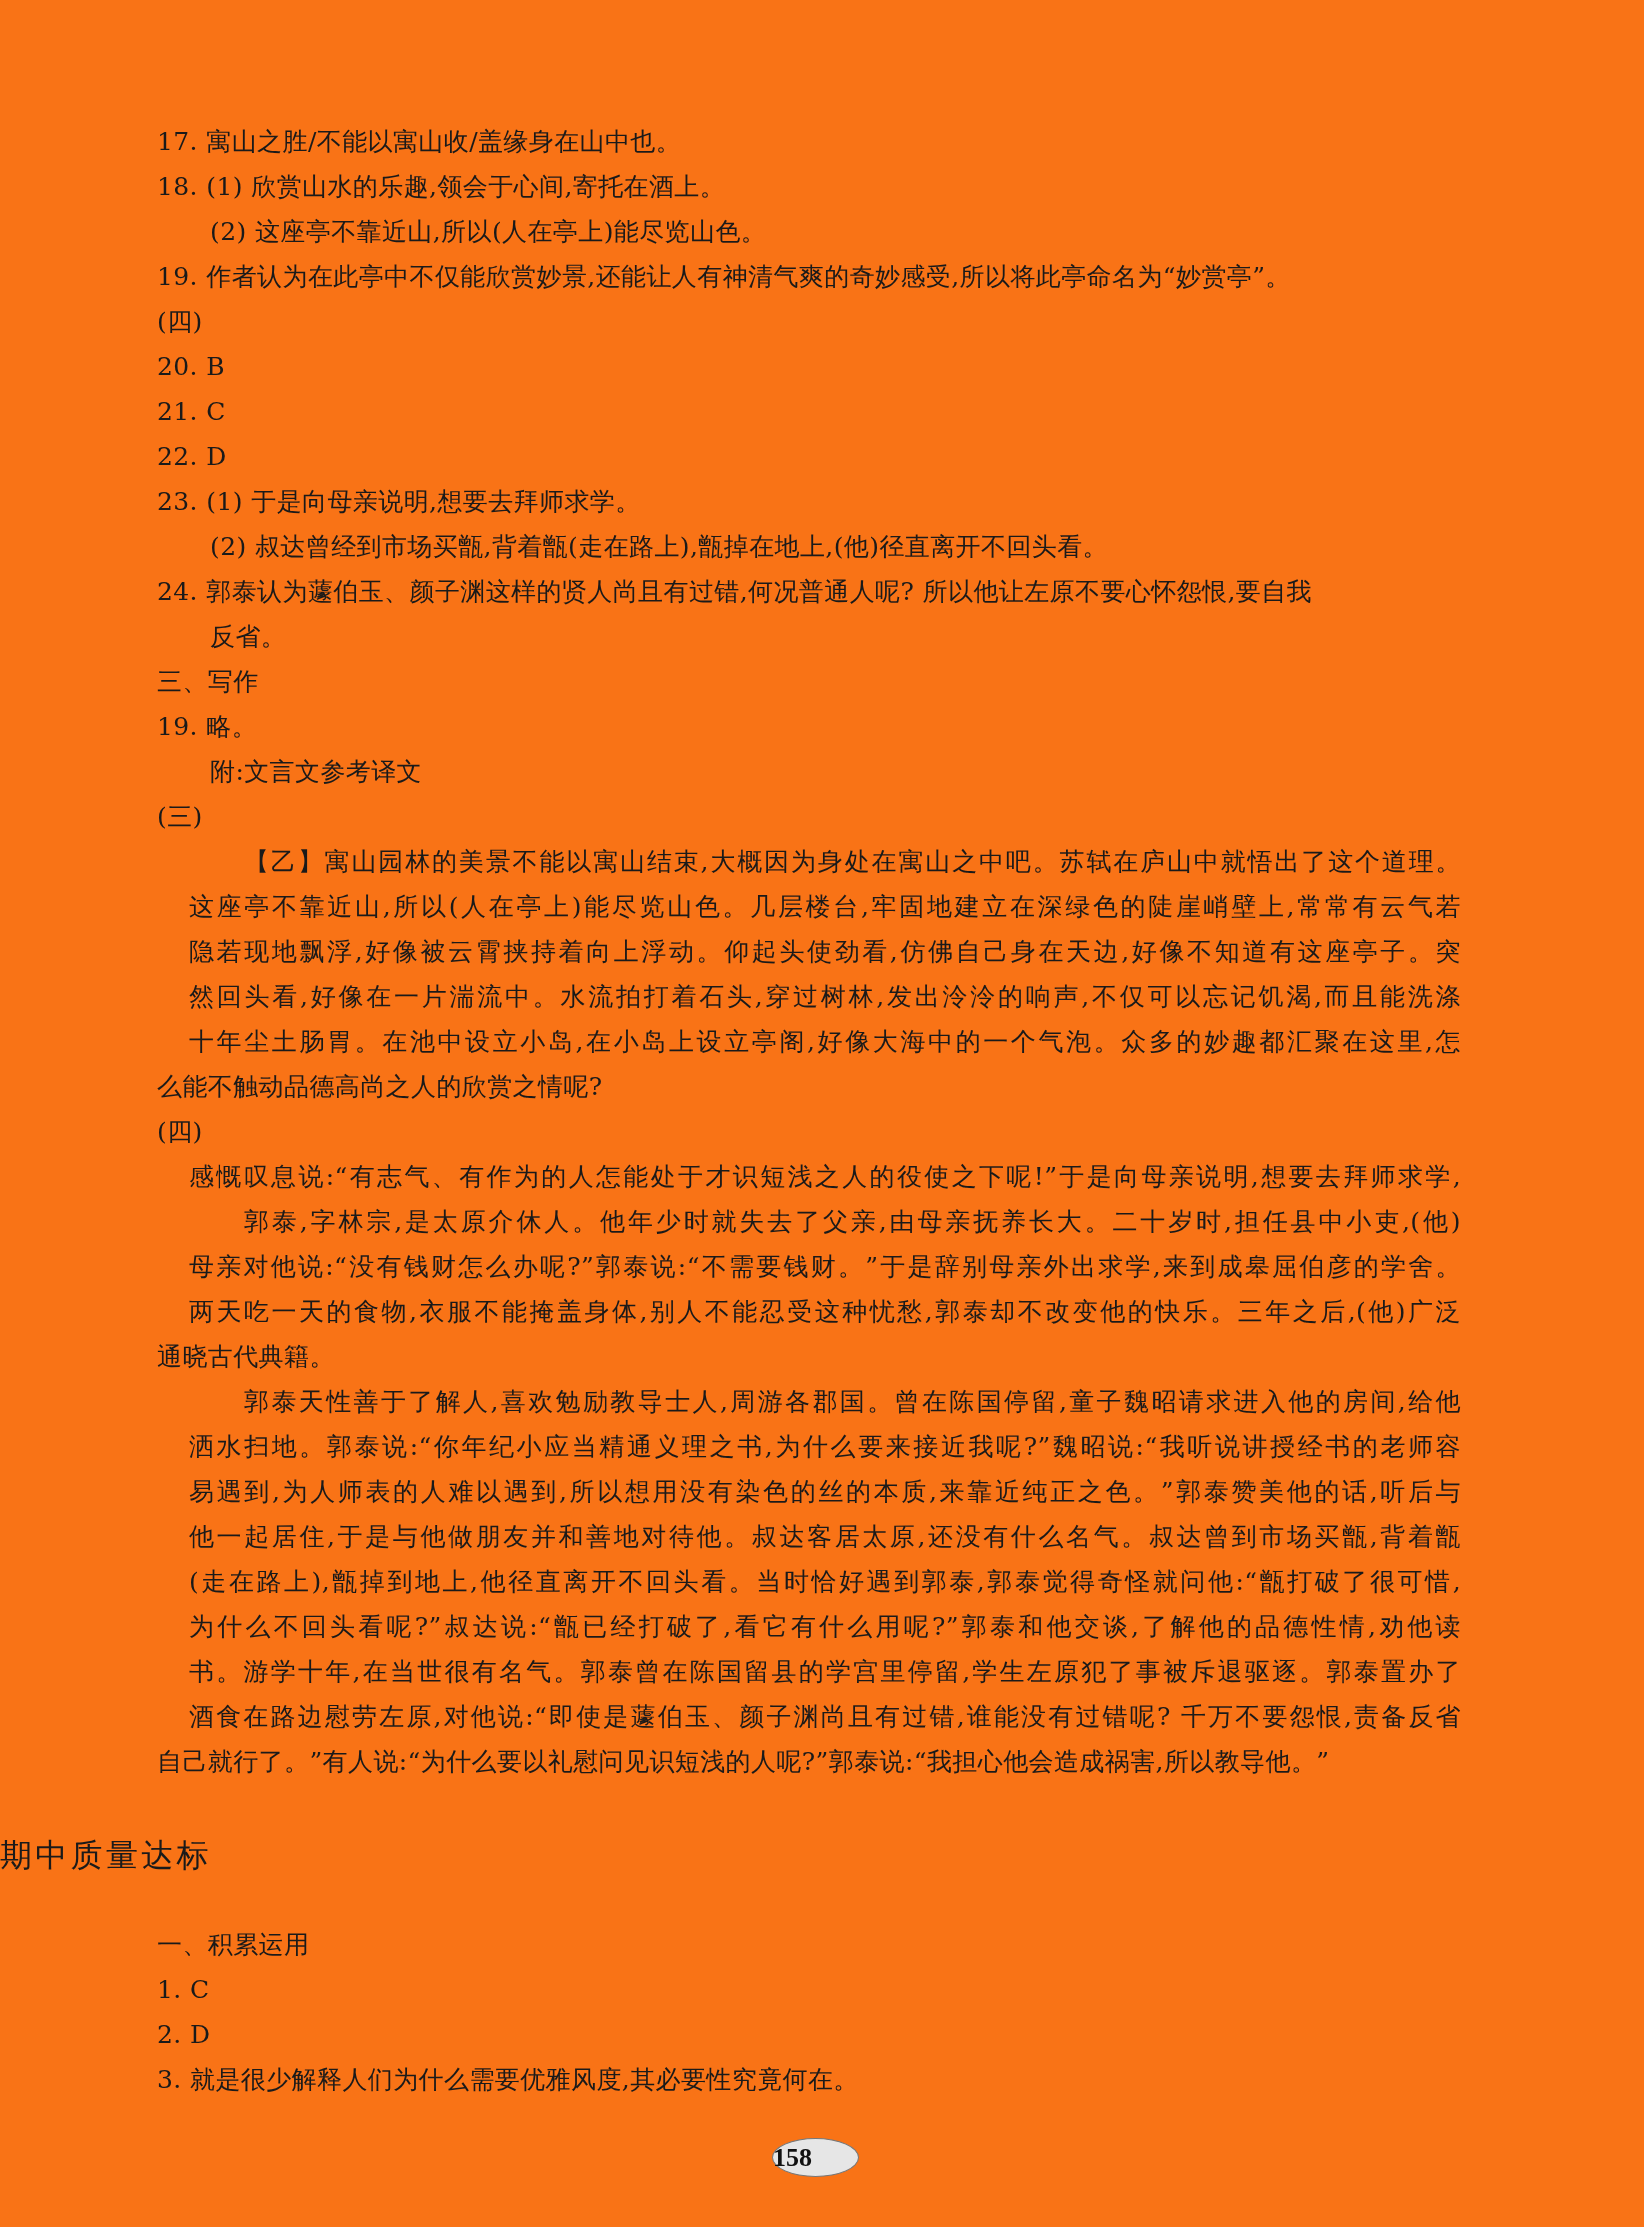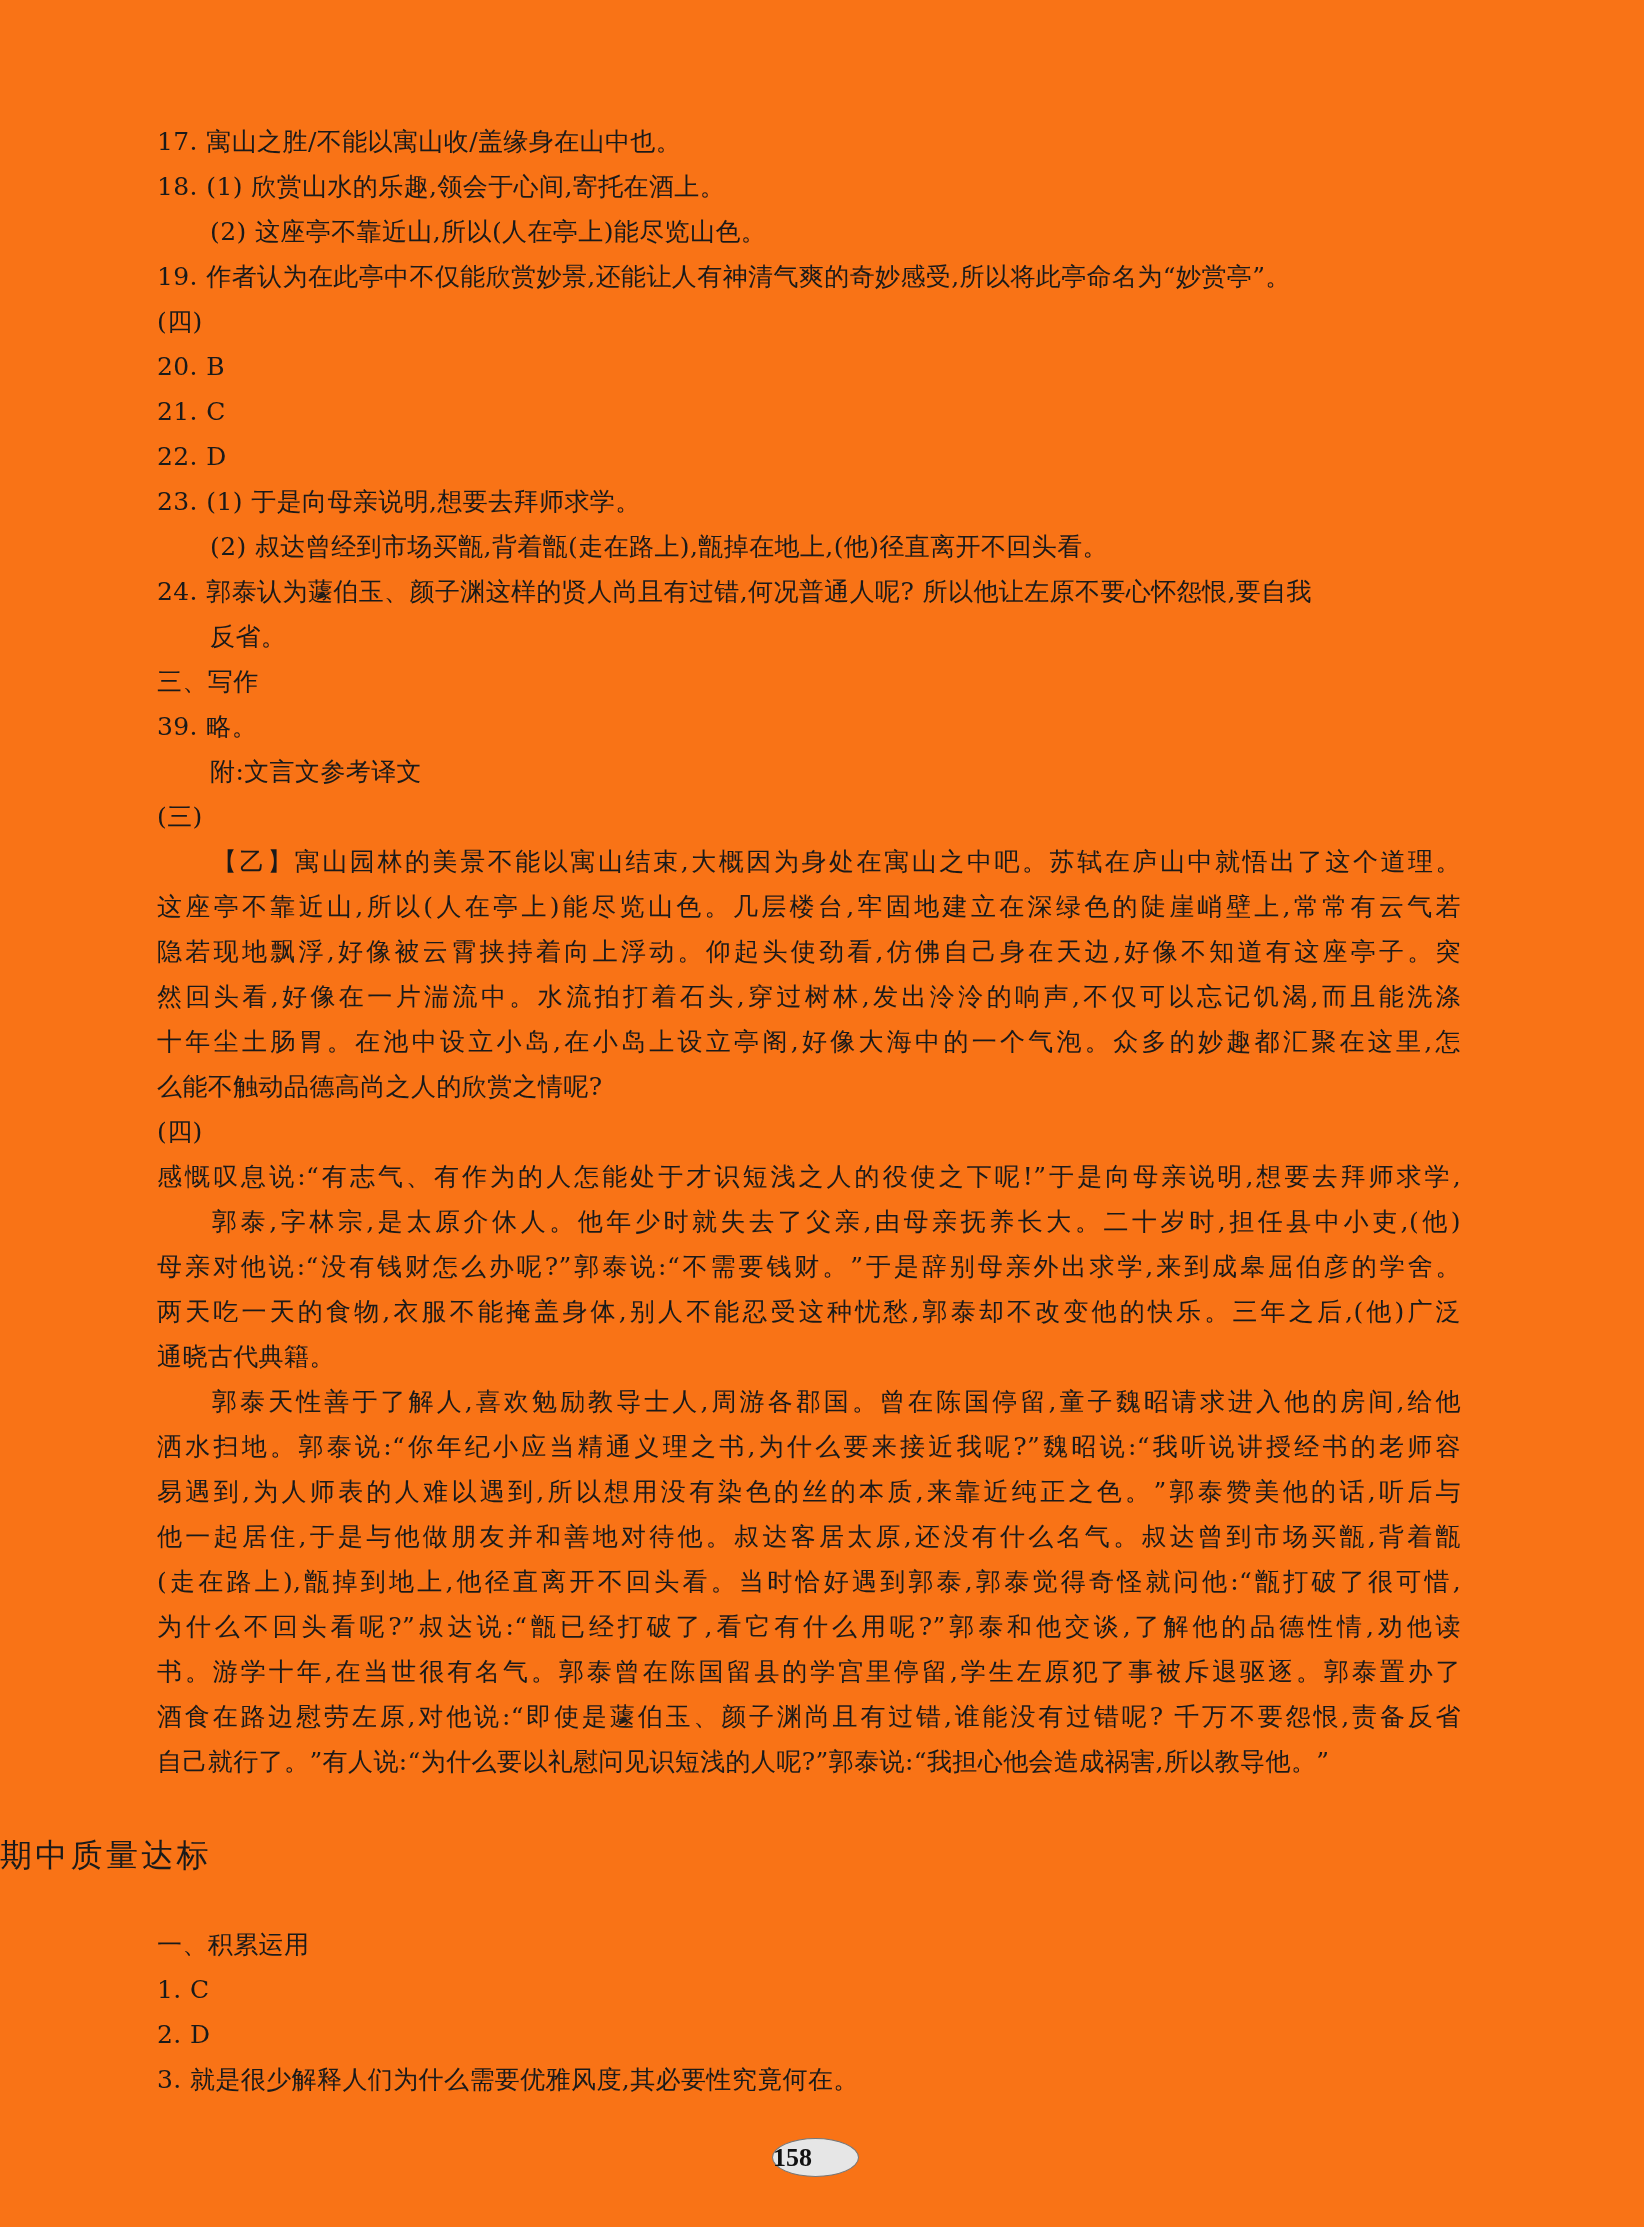--- a/index.html
+++ b/index.html
@@ -27,20 +27,21 @@
     height: 45px;
     white-space: nowrap;
     letter-spacing: 0.4px;
   }
   .indent1 { padding-left: 53px; }
   .indent-para { padding-left: 55px; }
   .justify {
     white-space: normal;
     text-align: justify;
     text-align-last: justify;
+    margin-left: 32px;
   }
   .section-title {
     position: absolute;
     left: 0; width: 1644px;
     top: 1830px;
     text-align: left;
     font-size: 32px;
     letter-spacing: 3.3px;
     line-height: 50px;
   }
@@ -75,21 +76,21 @@
     <div class="line">19. 作者认为在此亭中不仅能欣赏妙景,还能让人有神清气爽的奇妙感受,所以将此亭命名为“妙赏亭”。</div>
     <div class="line">(四)</div>
     <div class="line">20. B</div>
     <div class="line">21. C</div>
     <div class="line">22. D</div>
     <div class="line">23. (1) 于是向母亲说明,想要去拜师求学。</div>
     <div class="line indent1">(2) 叔达曾经到市场买甑,背着甑(走在路上),甑掉在地上,(他)径直离开不回头看。</div>
     <div class="line">24. 郭泰认为蘧伯玉、颜子渊这样的贤人尚且有过错,何况普通人呢? 所以他让左原不要心怀怨恨,要自我</div>
     <div class="line indent1">反省。</div>
     <div class="line">三、写作</div>
-    <div class="line">39. 略。</div>
+    <div class="line">19. 略。</div>
     <div class="line indent1">附:文言文参考译文</div>
     <div class="line">(三)</div>
 
     <div>
       <div class="line justify indent-para">【乙】寓山园林的美景不能以寓山结束,大概因为身处在寓山之中吧。苏轼在庐山中就悟出了这个道理。</div>
       <div class="line justify">这座亭不靠近山,所以(人在亭上)能尽览山色。几层楼台,牢固地建立在深绿色的陡崖峭壁上,常常有云气若</div>
       <div class="line justify">隐若现地飘浮,好像被云霄挟持着向上浮动。仰起头使劲看,仿佛自己身在天边,好像不知道有这座亭子。突</div>
       <div class="line justify">然回头看,好像在一片湍流中。水流拍打着石头,穿过树林,发出泠泠的响声,不仅可以忘记饥渴,而且能洗涤</div>
       <div class="line justify">十年尘土肠胃。在池中设立小岛,在小岛上设立亭阁,好像大海中的一个气泡。众多的妙趣都汇聚在这里,怎</div>
       <div class="line">么能不触动品德高尚之人的欣赏之情呢?</div>

